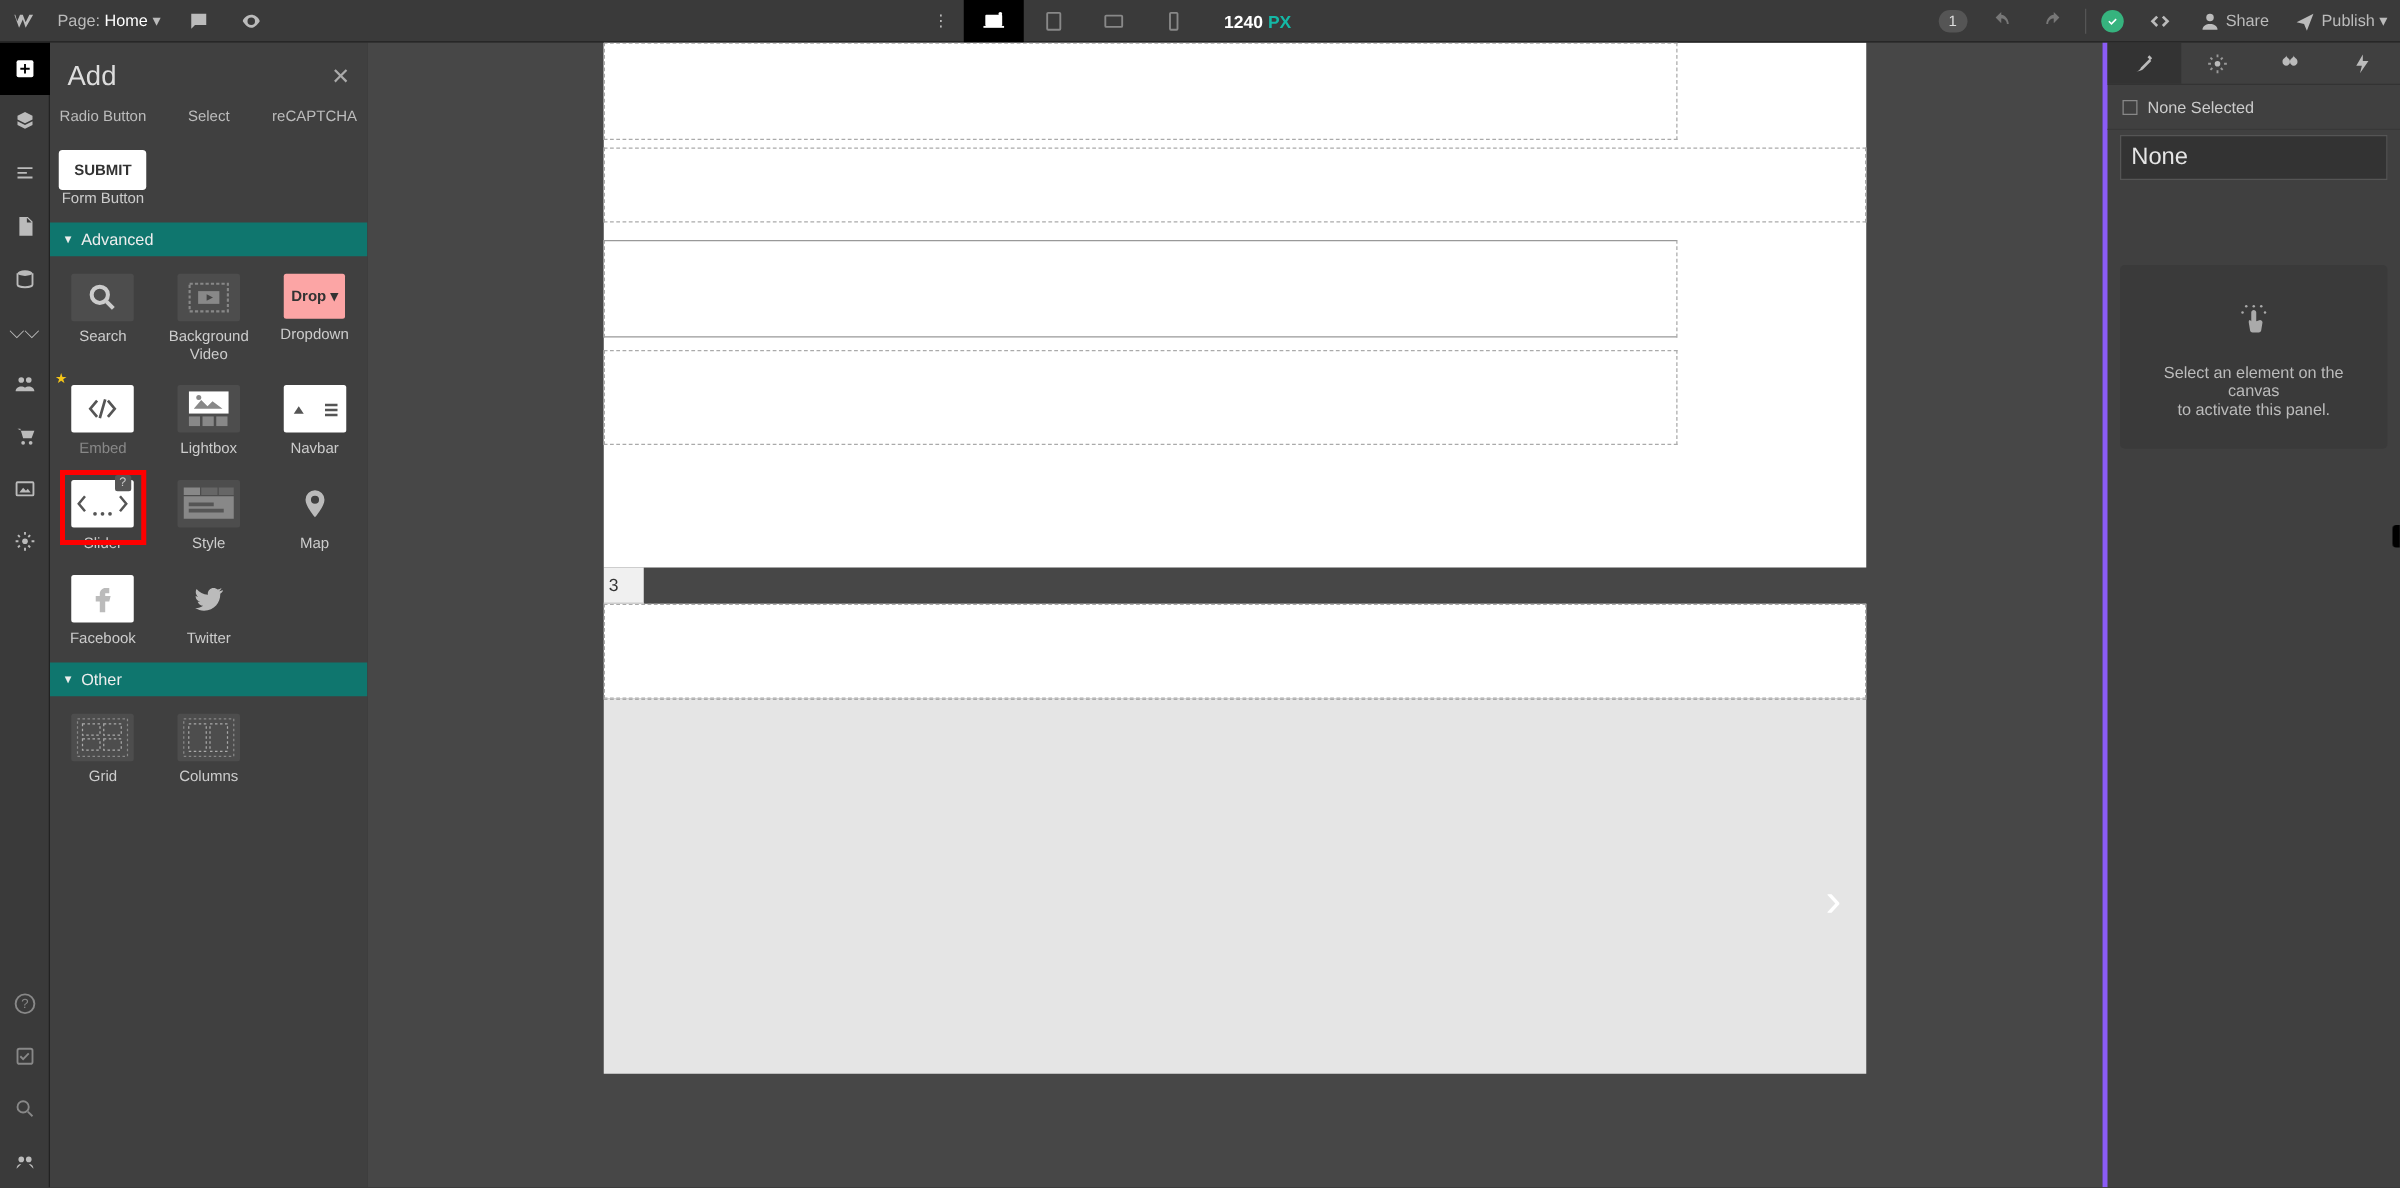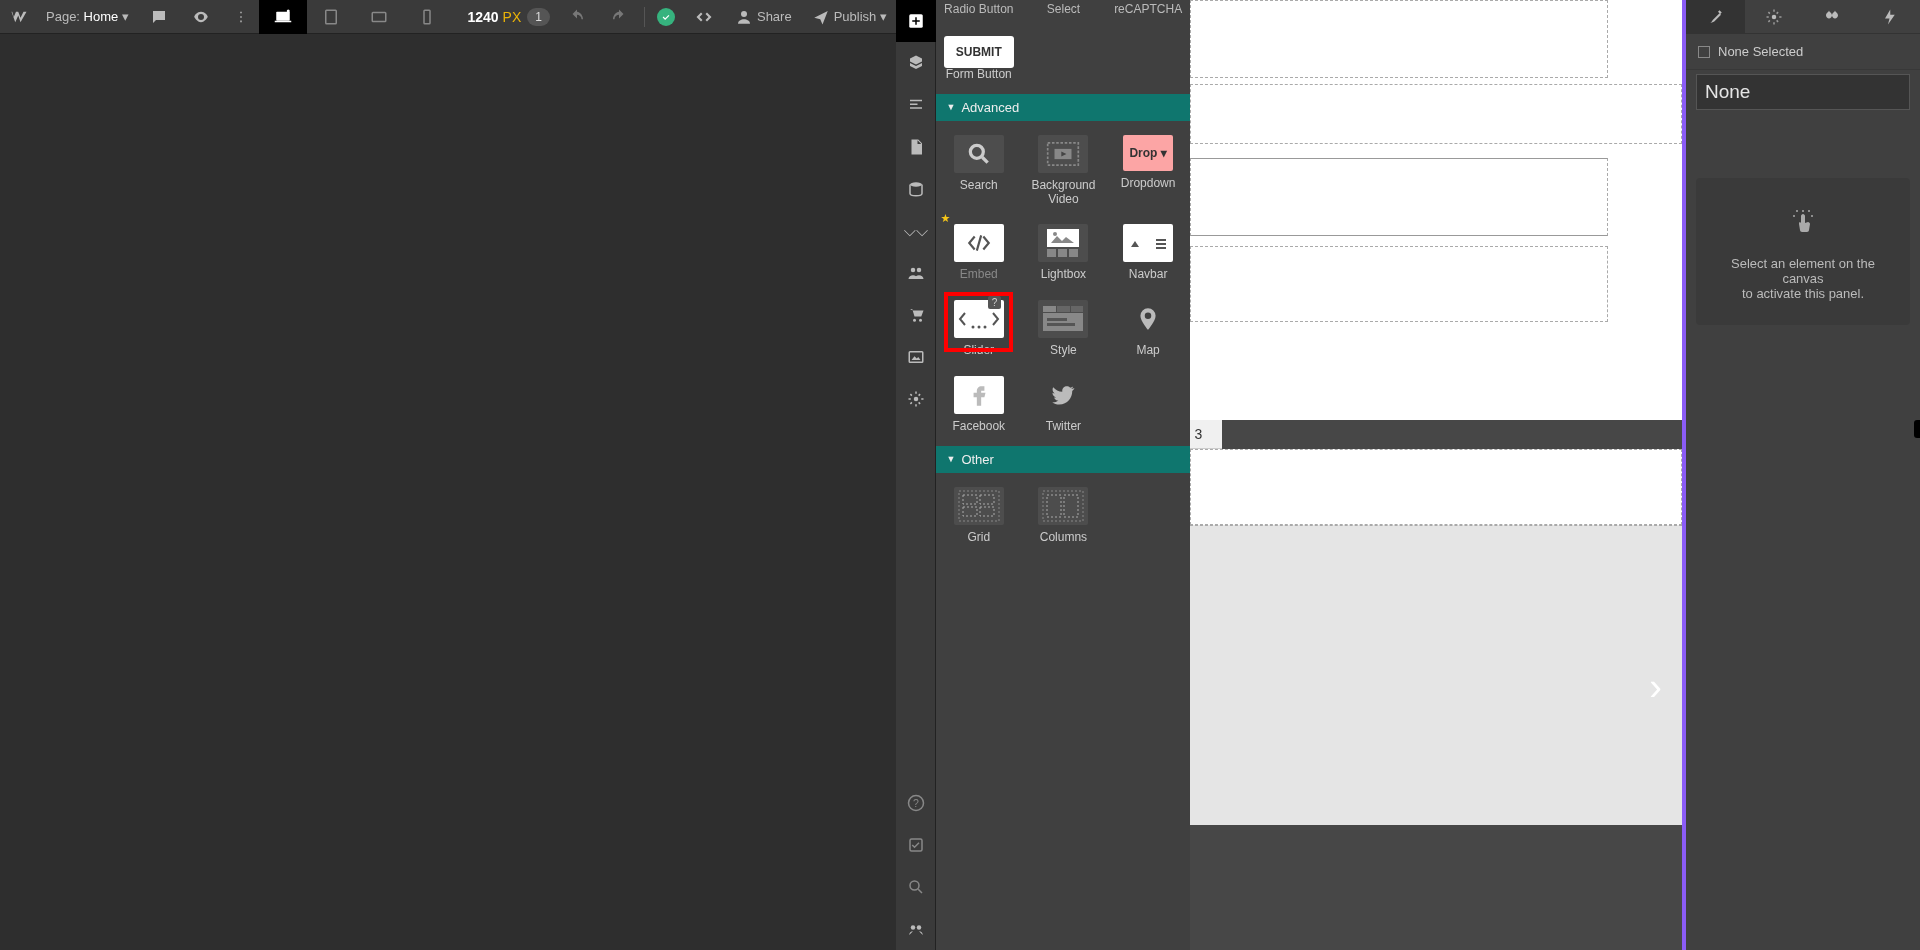--- a/index.html
+++ b/index.html
@@ -1,31 +1,31 @@
 <!DOCTYPE html>
 <html><head>
 <meta charset="utf-8">
 <style>
 * { margin: 0; padding: 0; box-sizing: border-box; font-family: Arial, sans-serif; }
 body { background: #2e2e2e; color: #d5d5d5; overflow: hidden; height: 100vh; width: 100vw; }
-.app { display: flex; flex-direction: row; height: 100%; }
+.app { display: flex; flex-direction: column; height: 100%; }
 
 
 .topbar { display: flex; align-items: center; height: 34px; background: #3a3a3a; border-bottom: 1px solid #222; }
 .topbar-left, .topbar-center, .topbar-right { display: flex; align-items: center; height: 100%; }
 .topbar-left { flex: 0 0 auto; padding-left: 2px; }
 .topbar-center { flex: 1; justify-content: center; }
 .topbar-right { flex: 0 0 auto; }
 .w-logo { width: 34px; height: 34px; display: flex; align-items: center; justify-content: center; font-weight: bold; font-size: 18px; color: #bbb; }
 .topbar-item { padding: 0 10px; height: 100%; display: flex; align-items: center; font-size: 13px; color: #bbb; cursor: pointer; }
 .topbar-item.icon-only { padding: 0 12px; }
 .device-btn { width: 48px; height: 34px; display: flex; align-items: center; justify-content: center; cursor: pointer; }
 .device-btn.active { background: #000; }
 .canvas-width { font-size: 14px; font-weight: bold; color: #fff; margin-left: 16px; }
-.canvas-width .unit { font-weight: normal; color: #eab308; margin-left: 4px; }
+.canvas-width .unit { font-weight: bold; color: #14b8a6; margin-left: 4px; }
 .badge { background: #555; color: #ddd; border-radius: 10px; padding: 2px 8px; font-size: 12px; margin: 0 6px; }
 .status-dot { width: 18px; height: 18px; border-radius: 50%; background: #36b37e; display: flex; align-items: center; justify-content: center; margin: 0 8px; }
 .topbar-divider { width: 1px; height: 20px; background: #555; margin: 0 4px; }
 
 
 .main { display: flex; flex: 1; overflow: hidden; }
 
 
 .left-rail { width: 40px; background: #3a3a3a; display: flex; flex-direction: column; align-items: center; border-right: 1px solid #222; }
 .rail-icon { width: 40px; height: 42px; display: flex; align-items: center; justify-content: center; cursor: pointer; color: #bbb; }
@@ -263,20 +263,24 @@
       <div class="rail-icon">
           <svg class="ic" viewBox="0 0 24 24">
             <circle cx="8" cy="10" r="3"></circle>
             <circle cx="16" cy="10" r="3"></circle>
             <path d="M3 20c0-3 2-5 5-5m8 0c3 0 5 2 5 5"></path>
           </svg>
         </div>
     </div>
 
     <div class="add-panel">
+      <div class="add-header">
+        <span>Add</span>
+        <span class="close-x">✕</span>
+      </div>
       <div class="panel-scroll">
         <div class="row-labels">
           <div>Radio Button</div>
           <div>Select</div>
           <div>reCAPTCHA</div>
         </div>
         <div class="el-grid">
           <div class="el-item">
             <div class="submit-chip">SUBMIT</div>
             <div class="el-label">Form Button</div>

